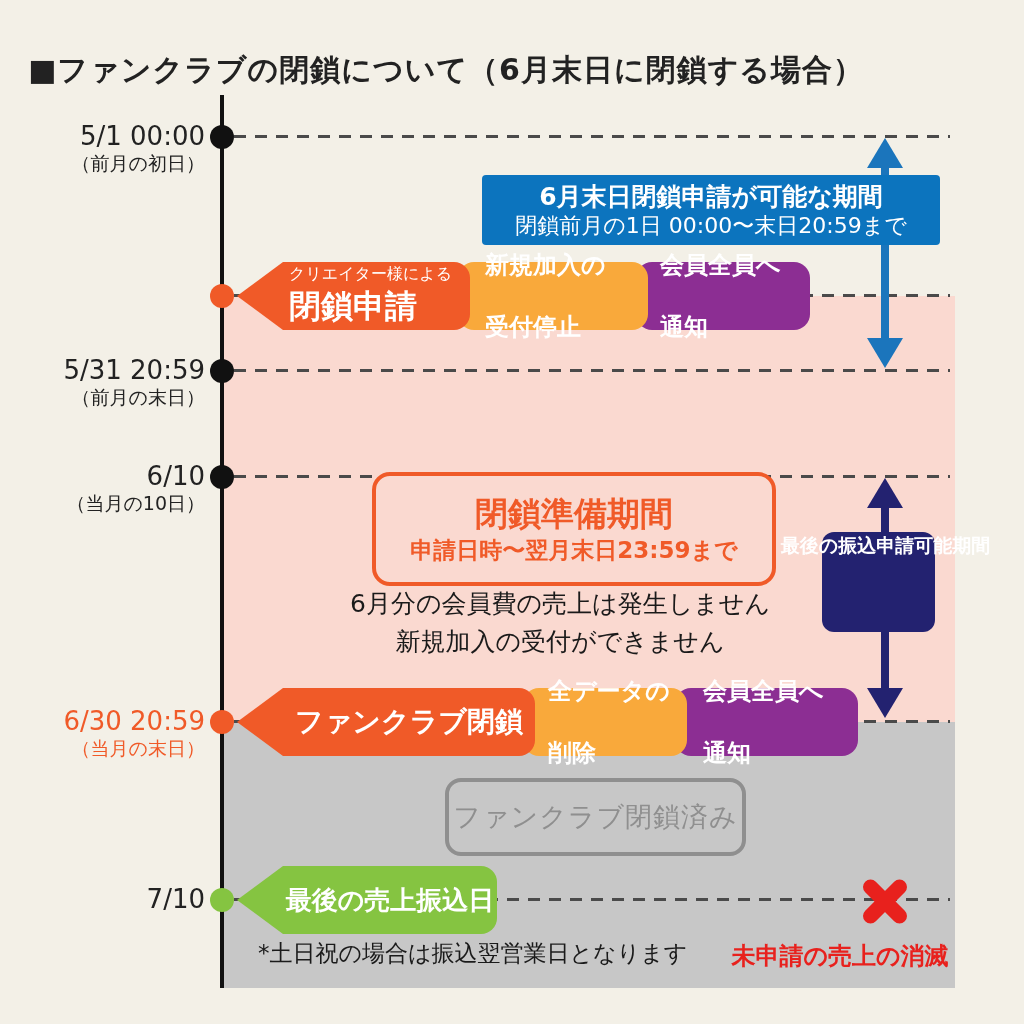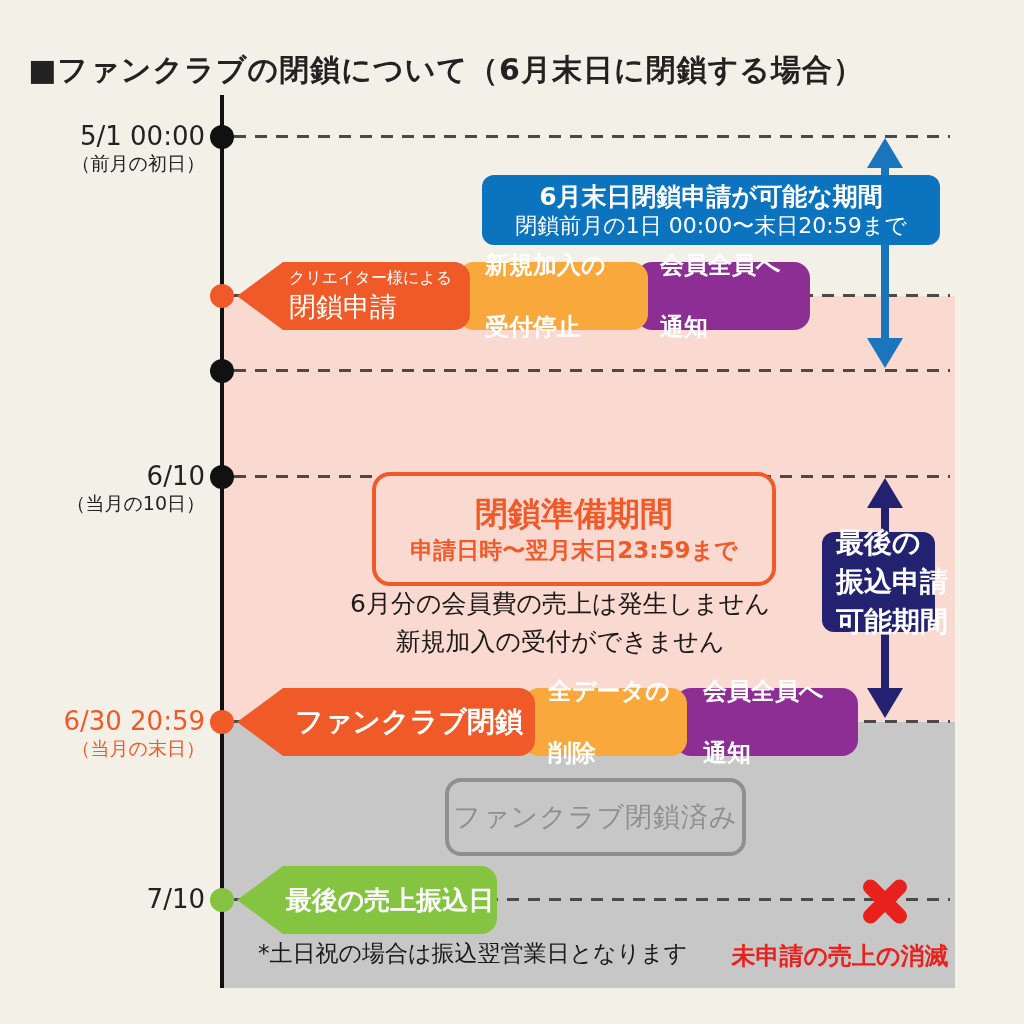--- a/index.html
+++ b/index.html
@@ -40,21 +40,21 @@
   
   .varrow{width:36px;z-index:2;}
   .varrow .line{position:absolute;left:14px;top:22px;bottom:22px;width:8px;}
   .varrow .head{position:absolute;left:0;width:36px;height:30px;}
   .varrow .head.up{top:0;clip-path:polygon(50% 0,0 100%,100% 100%);}
   .varrow .head.down{bottom:0;clip-path:polygon(0 0,100% 0,50% 100%);}
   .varrow.blue .line,.varrow.blue .head{background:#1B75BC;}
   .varrow.navy .line,.varrow.navy .head{background:#232270;}
   
   .blue-box{
-    left:482px;top:175px;width:458px;height:70px;background:#0C74BE;border-radius:12px;
+    left:482px;top:175px;width:458px;height:70px;background:#0C74BE;border-radius:4px;
     color:#fff;display:flex;flex-direction:column;justify-content:center;align-items:center;
     z-index:5;line-height:1.25;white-space:nowrap;
   }
   .blue-box .l1{font-size:25px;font-weight:bold;}
   .blue-box .l2{font-size:22px;font-weight:500;}
   
   .tag{display:flex;height:68px;z-index:4;}
   .tag .point{width:46px;height:68px;clip-path:polygon(100% 0,0 50%,100% 100%);}
   .tag .body{
     flex:1;border-radius:0 16px 16px 0;color:#fff;display:flex;flex-direction:column;
@@ -78,22 +78,22 @@
   }
   .prep-box .t{font-size:33px;font-weight:bold;}
   .prep-box .s{font-size:23px;font-weight:bold;}
   .prep-notes{
     left:330px;top:585px;width:460px;text-align:center;color:#1A1A1A;font-size:25px;
     line-height:1.5;z-index:3;white-space:nowrap;
   }
   
   .navy-box{
     left:822px;top:532px;width:113px;height:100px;background:#232270;border-radius:12px;
-    color:#fff;display:flex;flex-direction:column;justify-content:center;padding-left:14px;
-    box-sizing:border-box;font-size:28px;font-weight:bold;line-height:1.4;z-index:3;
+    color:#fff;display:flex;flex-direction:row;justify-content:center;padding-left:14px;
+    box-sizing:border-box;font-size:19px;font-weight:bold;line-height:1.4;z-index:3;
     white-space:nowrap;
   }
   
   .closed-box{
     left:445px;top:778px;width:293px;height:70px;border:4px solid #8F8F8F;border-radius:16px;
     color:#8F8F8F;font-size:27px;font-weight:500;display:flex;align-items:center;
     justify-content:center;z-index:3;letter-spacing:1px;white-space:nowrap;
   }
   .footnote{left:258px;top:938px;font-size:23px;color:#1A1A1A;z-index:3;white-space:nowrap;}
   
@@ -124,20 +124,24 @@
   <div class="abs dash" style="top:475px;"></div>
   <div class="abs dash" style="top:720px;"></div>
   <div class="abs dash" style="top:898px;"></div>
 
   <div class="abs axis"></div>
 
   <div class="abs date" style="top:121px;">
     <div class="t">5/1 00:00</div>
     <div class="n">（前月の初日）</div>
   </div>
+  <div class="abs date" style="top:355px;">
+    <div class="t">5/31 20:59</div>
+    <div class="n">（前月の末日）</div>
+  </div>
   <div class="abs date" style="top:461px;">
     <div class="t">6/10</div>
     <div class="n">（当月の10日）</div>
   </div>
   <div class="abs date accent" style="top:706px;">
     <div class="t">6/30 20:59</div>
     <div class="n">（当月の末日）</div>
   </div>
   <div class="abs date" style="top:884px;">
     <div class="t">7/10</div>
@@ -150,21 +154,21 @@
   </div>
   <div class="abs blue-box">
     <div class="l1">6月末日閉鎖申請が可能な期間</div>
     <div class="l2">閉鎖前月の1日 00:00〜末日20:59まで</div>
   </div>
 
   <div class="abs tag orange" style="left:237px;top:262px;width:233px;">
     <div class="point"></div>
     <div class="body" style="padding-left:6px;">
       <div style="font-size:16px;">クリエイター様による</div>
-      <div style="font-size:27px;font-weight:normal;">閉鎖申請</div>
+      <div style="font-size:32px;font-weight:bold;">閉鎖申請</div>
     </div>
   </div>
   <div class="abs pill amber" style="left:458px;top:262px;width:190px;padding-left:27px;box-sizing:border-box;">
     <div class="pl">新規加入の</div>
     <div class="pl">受付停止</div>
   </div>
   <div class="abs pill purple" style="left:636px;top:262px;width:174px;padding-left:24px;box-sizing:border-box;">
     <div class="pl">会員全員へ</div>
     <div class="pl">通知</div>
   </div>

